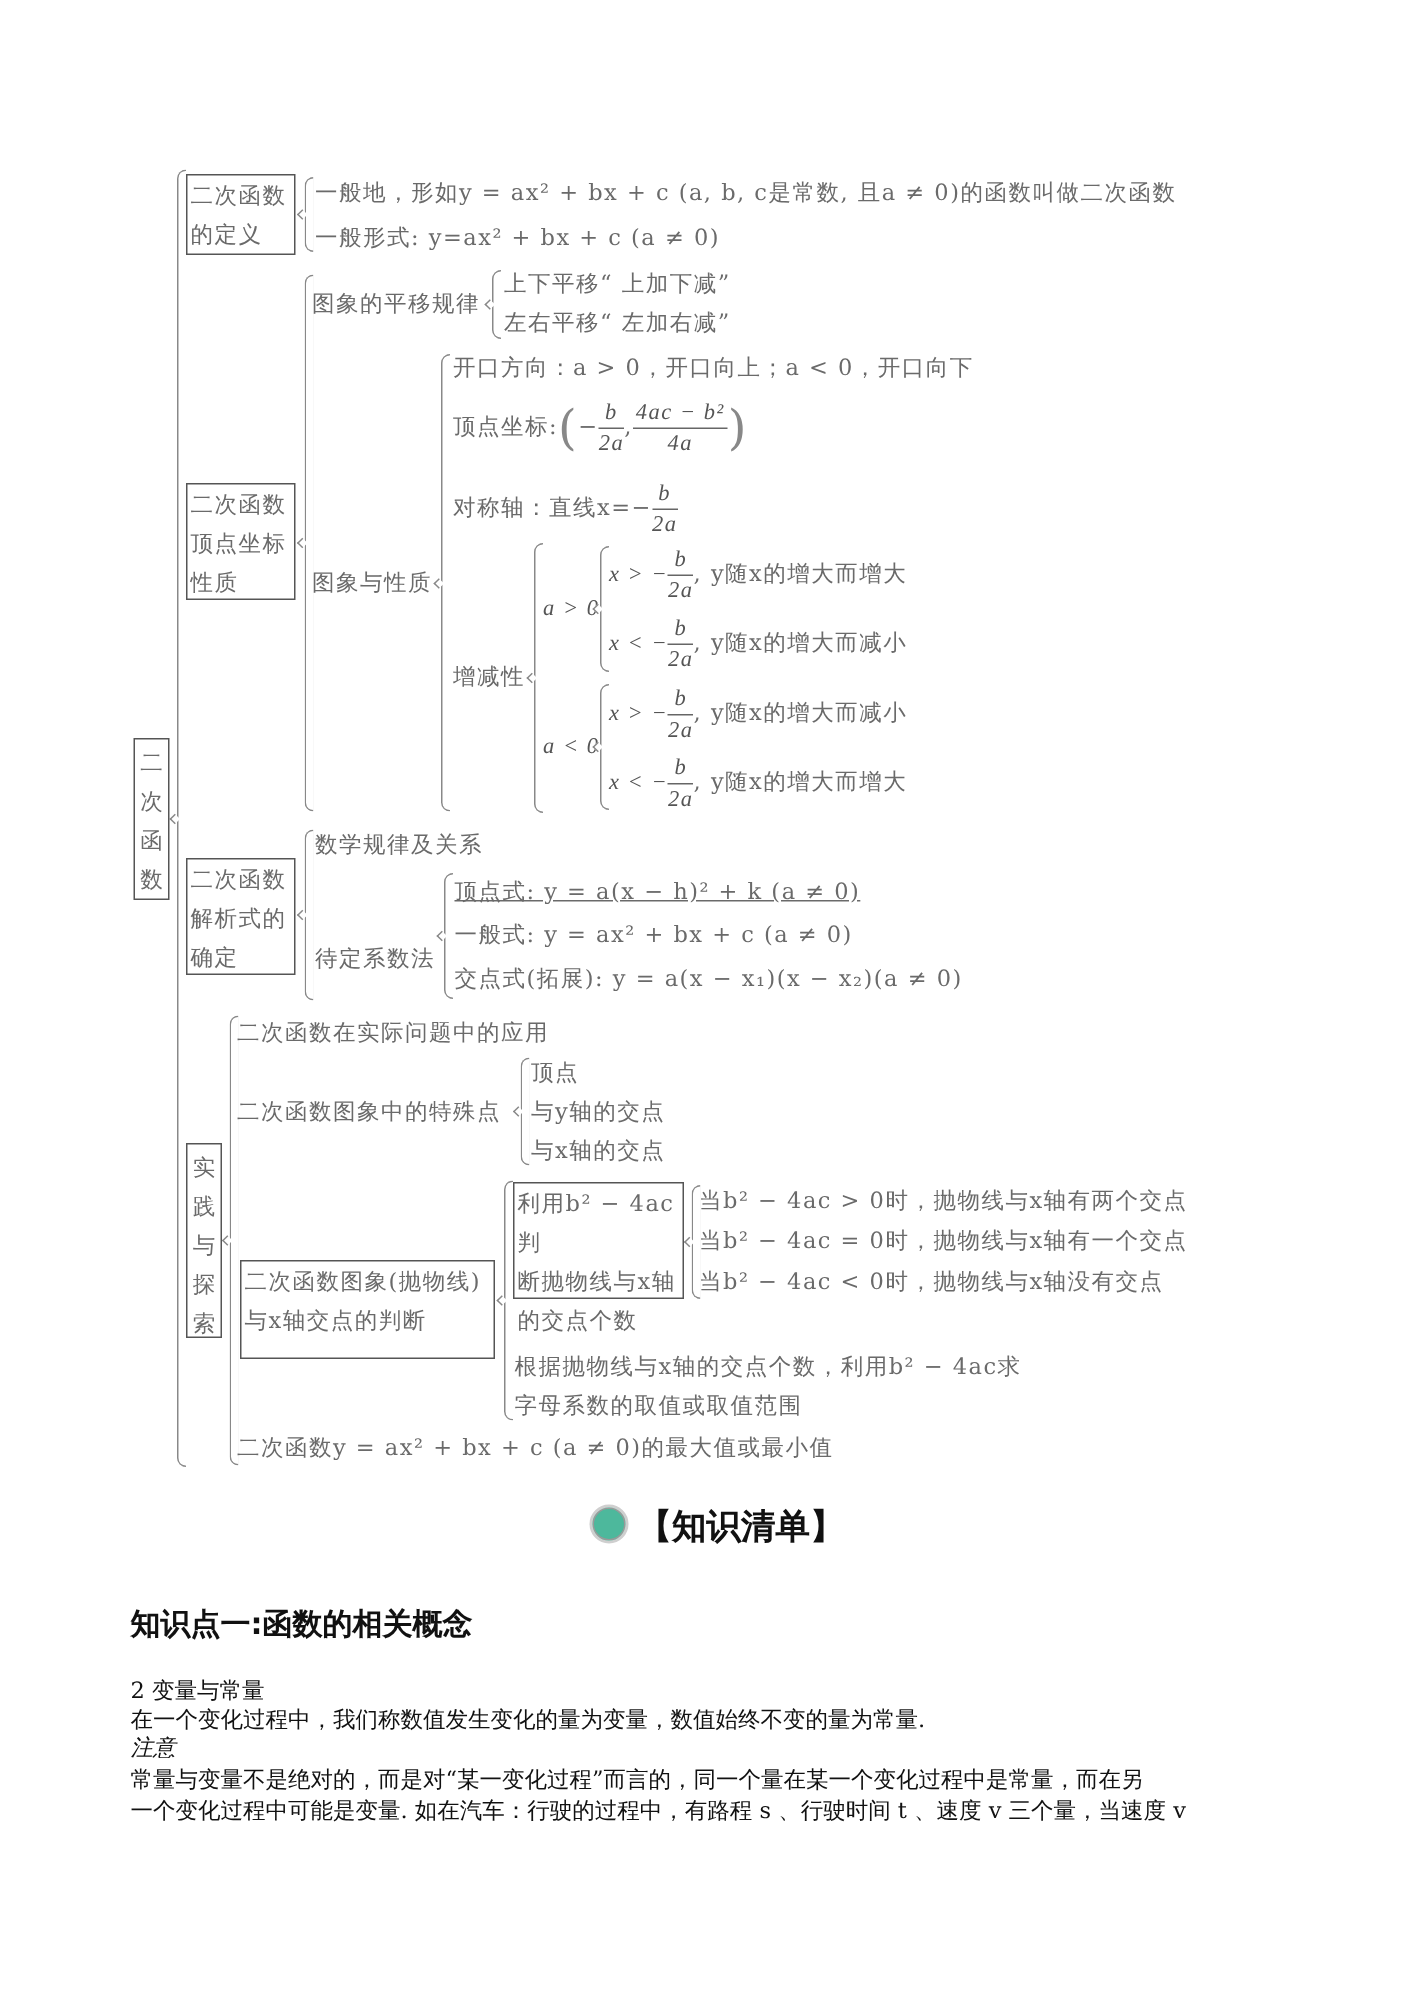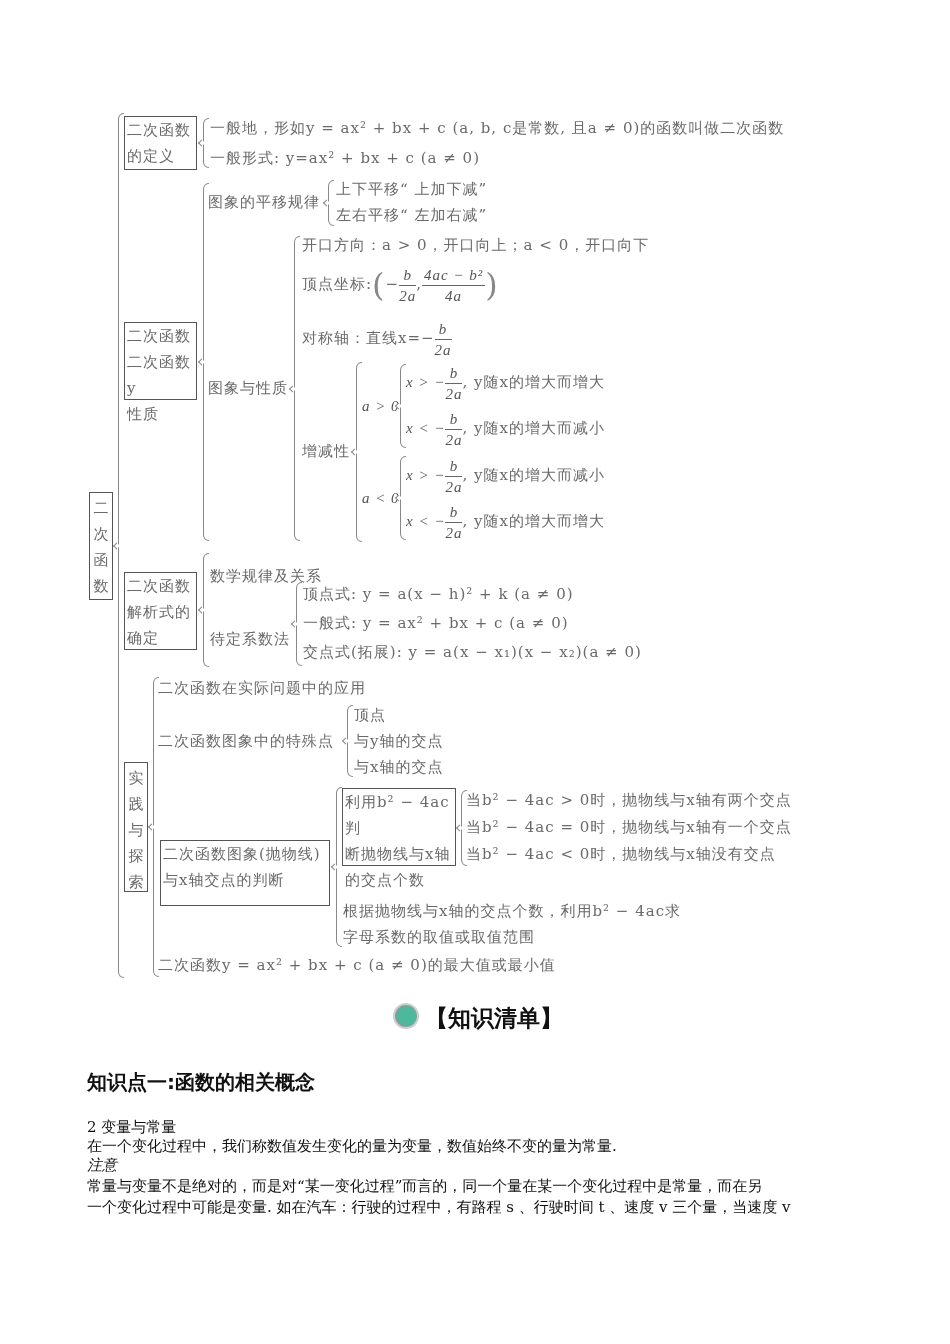--- a/index.html
+++ b/index.html
@@ -45,21 +45,21 @@
 </div>
 <div class="brace" style="left:203px; top:118px; width:6px; height:50px;">
     <span class="top"></span>
     <span class="bot"></span>
   </div>
 <div class="abs t" style="left:210px; top:118px;">一般地，形如y = ax² + bx + c (a, b, c是常数, 且a ≠ 0)的函数叫做二次函数</div>
 <div class="abs t" style="left:210px; top:148px;">一般形式: y=ax² + bx + c (a ≠ 0)</div>
 
 <div class="box hbox" style="left:124px; top:322px; width:73px; height:78px;">
   <div>二次函数</div>
-  <div>二次函数y</div>
+  <div>顶点坐标</div>
   <div>性质</div>
 </div>
 <div class="brace" style="left:203px; top:183px; width:6px; height:358px;">
     <span class="top"></span>
     <span class="bot"></span>
   </div>
 
 <div class="abs t" style="left:208px; top:192px;">图象的平移规律</div>
 <div class="brace" style="left:328px; top:180px; width:6px; height:46px;">
     <span class="top"></span>
@@ -116,27 +116,27 @@
 
 <div class="box hbox" style="left:124px; top:572px; width:73px; height:78px;">
   <div>二次函数</div>
   <div>解析式的</div>
   <div>确定</div>
 </div>
 <div class="brace" style="left:203px; top:553px; width:6px; height:114px;">
     <span class="top"></span>
     <span class="bot"></span>
   </div>
-<div class="abs t" style="left:210px; top:568px;font-family:Liberation Mono, monospace;">数学规律及关系</div>
+<div class="abs t" style="left:210px; top:553px;">数学规律及关系</div>
 <div class="abs t" style="left:210px; top:629px;">待定系数法</div>
 <div class="brace" style="left:296px; top:582px; width:6px; height:84px;">
     <span class="top"></span>
     <span class="bot"></span>
   </div>
-<div class="abs t" style="left:303px; top:584px;">顶点式: y = a(x − h)² + k (a ≠ 0)</div>
+<div class="abs t" style="left:303px; top:584px;text-decoration:underline;">顶点式: y = a(x − h)² + k (a ≠ 0)</div>
 <div class="abs t" style="left:303px; top:613px;">一般式: y = ax² + bx + c (a ≠ 0)</div>
 <div class="abs t" style="left:303px; top:642px;">交点式(拓展): y = a(x − x₁)(x − x₂)(a ≠ 0)</div>
 
 <div class="box vbox" style="left:124px; top:762px; width:24px; height:130px; padding-top:2px;">
   <div>实</div>
   <div>践</div>
   <div>与</div>
   <div>探</div>
   <div>索</div>
 </div>

